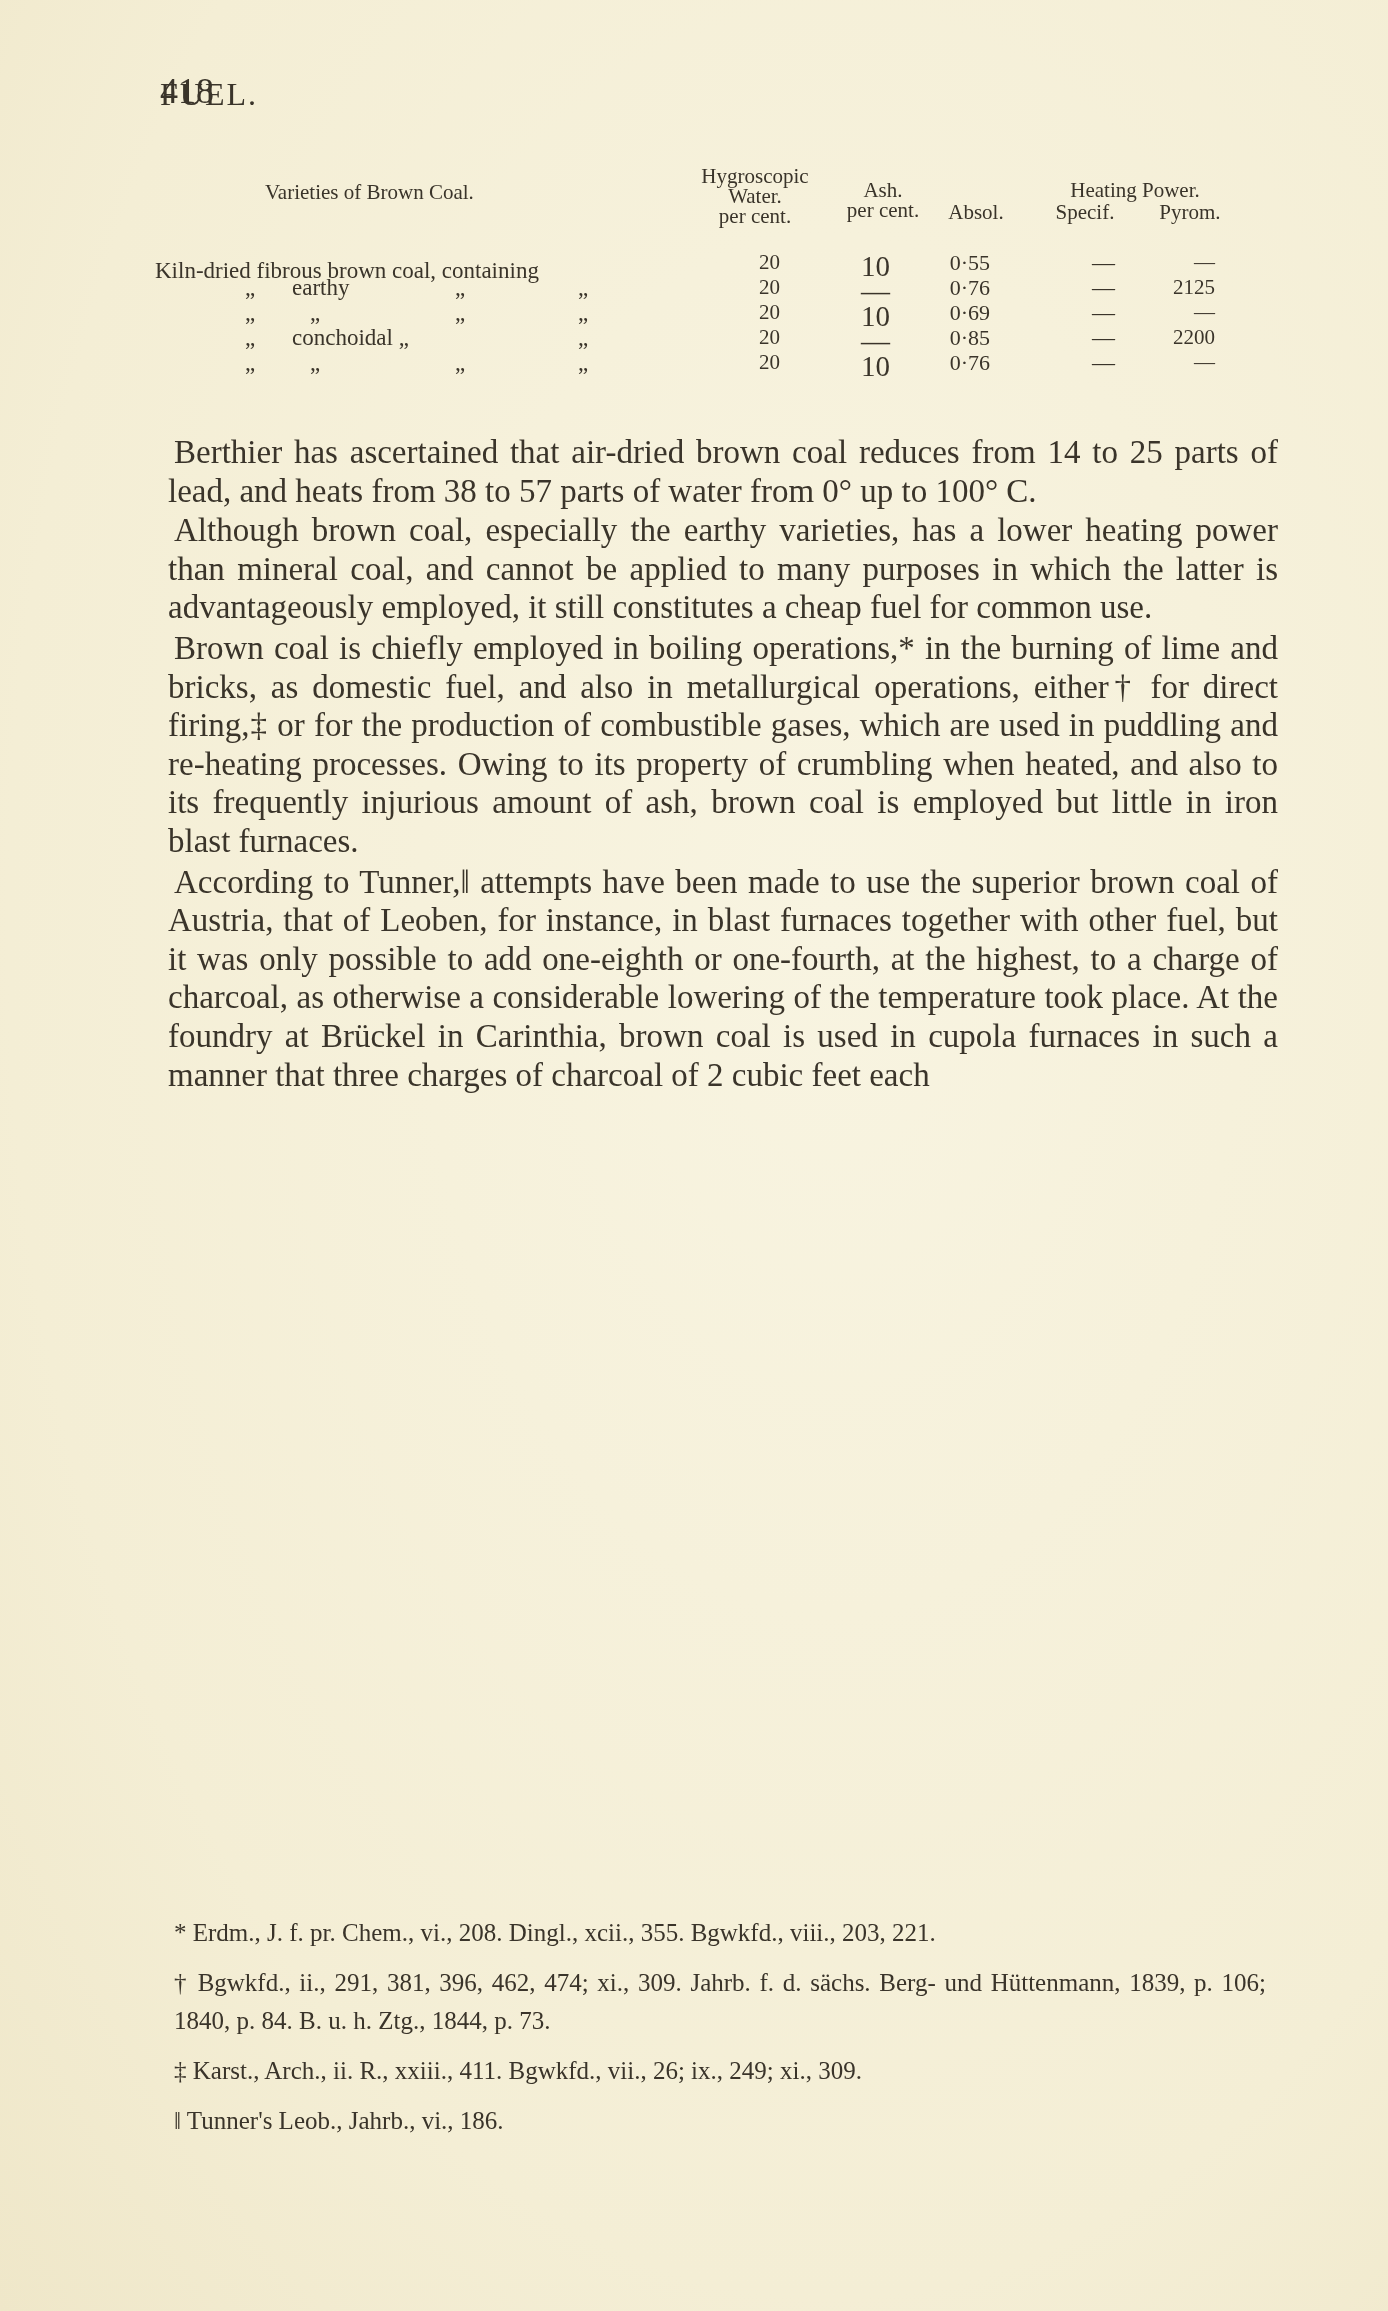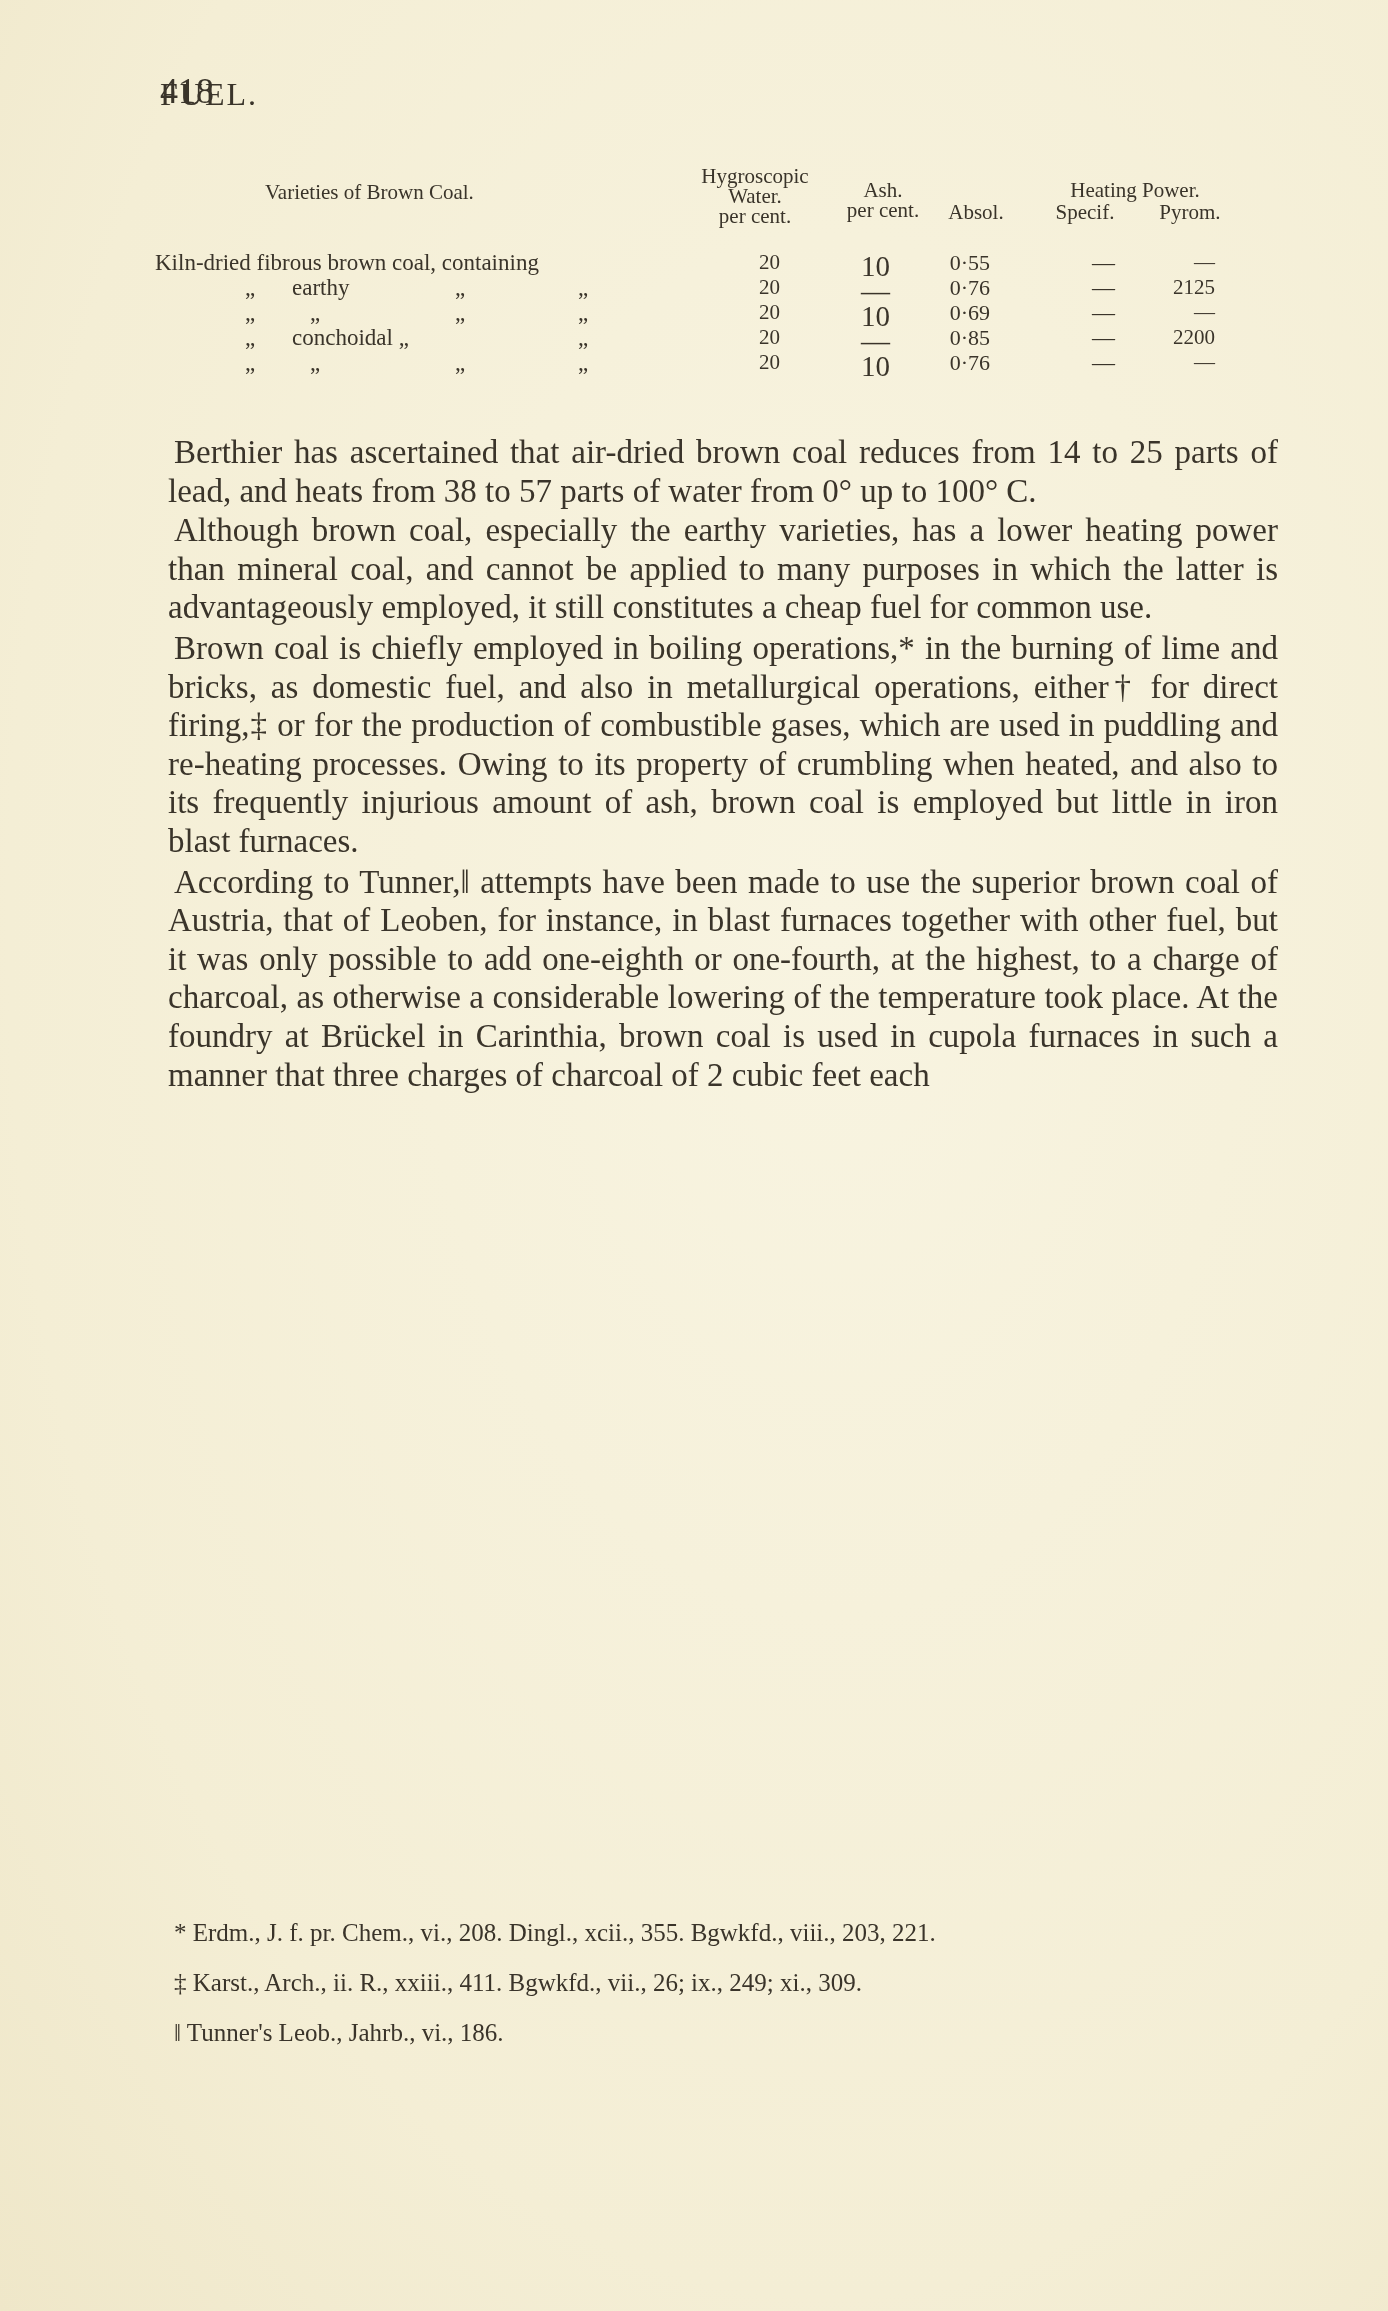--- a/index.html
+++ b/index.html
@@ -23,21 +23,21 @@
   .th.hygro { left: 520px; top: 8px; width: 150px; }
   .th.ash { left: 663px; top: 22px; width: 120px; }
   .th.heating { left: 845px; top: 22px; width: 260px; }
   .th.absol { left: 776px; top: 44px; width: 80px; }
   .th.specif { left: 880px; top: 44px; width: 90px; }
   .th.pyrom { left: 985px; top: 44px; width: 90px; }
 
   .rows { position: absolute; left: 0; top: 92px; width: 1120px; }
   .row { position: relative; height: 25px; font-size: 23px; }
   .row span { position: absolute; top: 0; white-space: nowrap; }
-  .c-label { left: -5px; }
+  .c-label { left: -5px; margin-top: 8px; }
   .c-d1 { left: 85px; }
   .c-d2 { left: 295px; }
   .c-d3 { left: 418px; }
   .c-word { left: 132px; }
   .c-water { left: 590px; font-size: 21px; }
   .c-ash { left: 700px; font-size: 29px; }
   .c-absol { left: 800px; font-size: 22px; }
   .c-specif { left: 925px; }
   .c-pyrom { left: 1025px; font-size: 21px; }
   .num-center { text-align: right; width: 60px; margin-left: -30px; }
@@ -132,17 +132,18 @@
 
   <div class="body-text">
     <p style="margin-top:8px">Berthier has ascertained that air-dried brown coal reduces from 14 to 25 parts of lead, and heats from 38 to 57 parts of water from 0° up to 100° C.</p>
     <p style="margin-top:1px">Although brown coal, especially the earthy varieties, has a lower heating power than mineral coal, and cannot be applied to many purposes in which the latter is advantageously employed, it still constitutes a cheap fuel for common use.</p>
     <p style="margin-top:2px">Brown coal is chiefly employed in boiling operations,* in the burning of lime and bricks, as domestic fuel, and also in metallurgical operations, either† for direct firing,‡ or for the production of combustible gases, which are used in puddling and re-heating processes. Owing to its property of crumbling when heated, and also to its frequently injurious amount of ash, brown coal is employed but little in iron blast furnaces.</p>
     <p style="margin-top:2px">According to Tunner,‖ attempts have been made to use the superior brown coal of Austria, that of Leoben, for instance, in blast furnaces together with other fuel, but it was only possible to add one-eighth or one-fourth, at the highest, to a charge of charcoal, as otherwise a considerable lowering of the temperature took place. At the foundry at Brückel in Carinthia, brown coal is used in cupola furnaces in such a manner that three charges of charcoal of 2 cubic feet each</p>
   </div>
 
   <div class="footnotes">
     <p style="text-indent:0">* Erdm., J. f. pr. Chem., vi., 208. Dingl., xcii., 355. Bgwkfd., viii., 203, 221.</p>
+    <p>† Bgwkfd., ii., 291, 381, 396, 462, 474; xi., 309. Jahrb. f. d. sächs. Berg- und Hüttenmann, 1839, p. 106; 1840, p. 84. B. u. h. Ztg., 1844, p. 73.</p>
     <p>‡ Karst., Arch., ii. R., xxiii., 411. Bgwkfd., vii., 26; ix., 249; xi., 309.</p>
     <p>‖ Tunner's Leob., Jahrb., vi., 186.</p>
   </div>
 
 </div>
 
 </body></html>

